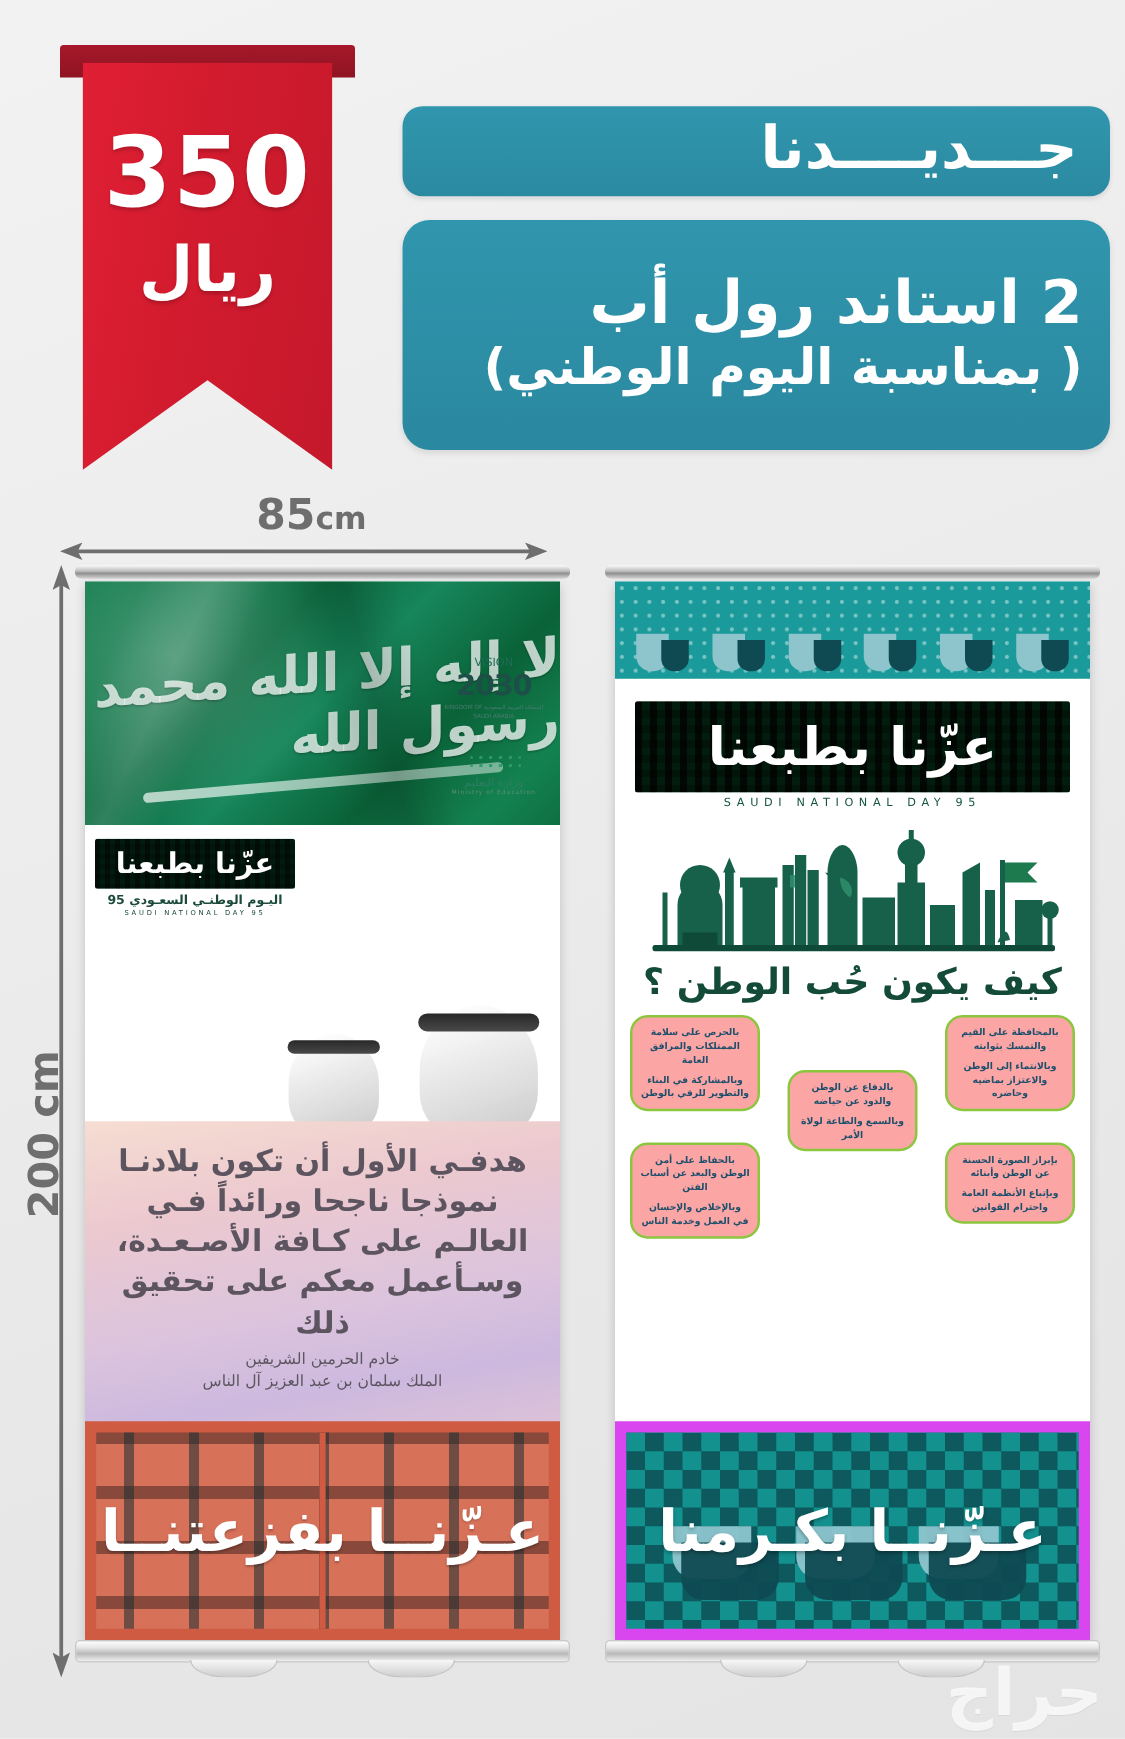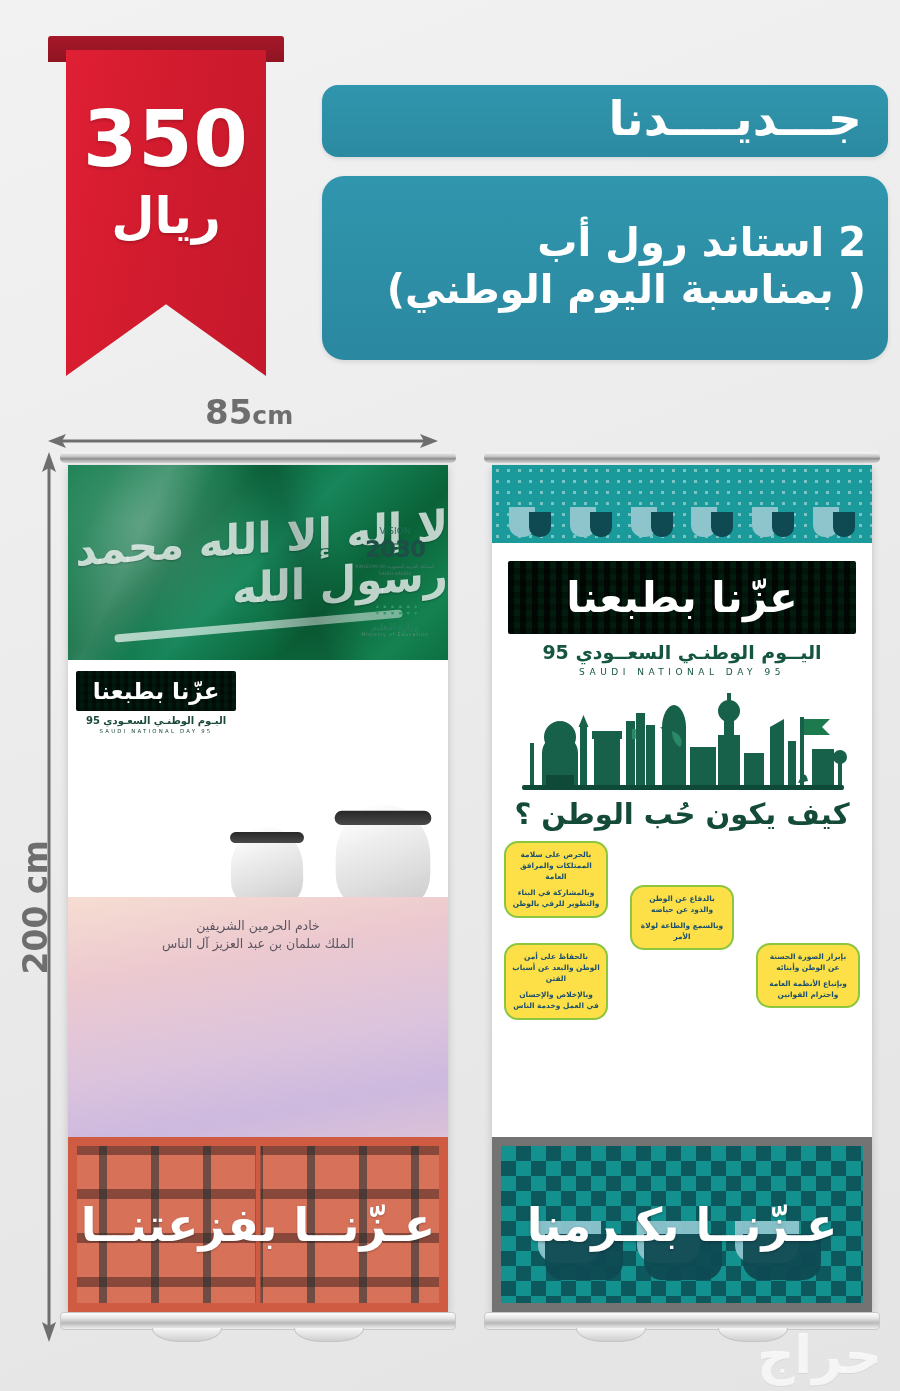--- a/index.html
+++ b/index.html
@@ -43,21 +43,21 @@
   .hdr-new span { color:#fff; font-size:47px; font-weight:bold; direction:rtl; letter-spacing:-1px; }
 
   .hdr-title {
     position:absolute; left:322px; top:176px; width:566px; height:184px;
     background:linear-gradient(180deg,#3096ad,#2a88a0);
     border-radius:22px;
     display:flex; flex-direction:column; align-items:flex-end; justify-content:center;
     padding:6px 22px 10px 18px;
     box-shadow:0 2px 5px rgba(0,0,0,.10);
   }
-  .hdr-title .l1 { color:#fff; font-size:40px; font-weight:bold; direction:rtl; line-height:1.18; }
+  .hdr-title .l1 { color:#fff; font-size:48px; font-weight:bold; direction:rtl; line-height:1.18; }
   .hdr-title .l2 { color:#fff; font-size:40px; font-weight:bold; direction:rtl; line-height:1.18; }
 
   
   .dim-w-label { position:absolute; left:205px; top:392px; font-size:34px; font-weight:bold; color:#6e6e6e; }
   .dim-w-label .unit { font-size:25px; }
   .dim-w-arrow { position:absolute; left:48px; top:434px; width:390px; height:14px; }
   .dim-h-label {
     position:absolute; left:-30px; top:890px; width:130px;
     font-size:33px; font-weight:bold; color:#6e6e6e;
     transform:rotate(-90deg); transform-origin:center;
@@ -195,33 +195,33 @@
   .rb-logo .ar { font-size:19px; color:#15563f; direction:rtl; font-weight:bold; margin-top:7px; letter-spacing:.5px; }
   .rb-logo .en { font-size:9px; color:#15563f; letter-spacing:4.5px; margin-top:4px; }
 
   .skyline { position:relative; height:100px; margin:14px 14px 0 14px; }
   .skyline svg { display:block; width:100%; height:100%; }
   .rb-q { text-align:center; font-size:29px; font-weight:bold; color:#144b38; direction:rtl; margin-top:6px; letter-spacing:-.5px; }
 
   .bubbles { position:relative; height:215px; margin:8px 10px 0 10px; }
   .bubble {
     position:absolute; border:2px solid #8cc63f; border-radius:14px;
-    background:#fde047; padding:6px 6px; text-align:center; direction:rtl;
+    background:#fca5a5; padding:6px 6px; text-align:center; direction:rtl;
     color:#1c4f6b; font-size:7.4px; line-height:1.5; font-weight:bold;
   }
   .b1 { left:2px;  top:2px;   width:104px; }
   .b2 { right:2px; top:2px;   width:104px; }
   .b3 { left:50%;  top:46px;  width:104px; transform:translateX(-50%); }
   .b4 { left:2px;  top:104px; width:104px; }
   .b5 { right:2px; top:104px; width:104px; }
   .bubble p + p { margin-top:5px; }
 
   .teal-panel {
     position:absolute; left:0; right:0; bottom:0; height:175px;
-    background:#737373; padding:9px;
+    background:#d946ef; padding:9px;
   }
   .diamonds { position:absolute; inset:9px; background:#13918f; overflow:hidden; }
   .diamonds::before{
     content:""; position:absolute; inset:0;
     background-image:
       linear-gradient(45deg,#0d4f55 25%,transparent 25%,transparent 75%,#0d4f55 75%),
       linear-gradient(45deg,#0d4f55 25%,transparent 25%,transparent 75%,#0d4f55 75%);
     background-size:30px 30px; background-position:0 0,15px 15px; opacity:.85;
   }
   .cupshapes { position:absolute; left:12%; right:12%; bottom:18%; height:60px; display:flex; gap:8px; }
@@ -318,20 +318,21 @@
 
     <div class="logo-strip">
       <div class="mark">
         <span>عزّنا بطبعنا</span>
       </div>
       <div class="ar">اليـوم الوطنـي السعـودي 95</div>
       <div class="en">SAUDI NATIONAL DAY 95</div>
     </div>
 
     <div class="quote-area">
+      <div class="quote-text">هدفـي الأول أن تكون بلادنـا نموذجا ناجحا ورائداً فـي العالـم على كـافة الأصـعـدة، وسـأعمل معكم على تحقيق ذلك</div>
       <div class="quote-attr">
         <div>خادم الحرمين الشريفين</div>
         <div>الملك سلمان بن عبد العزيز آل الناس</div>
       </div>
     </div>
 
     <div class="orange-panel">
       <div class="sadu"></div>
       <div class="txt">عـزّنــا بفزعتنــا</div>
     </div>
@@ -373,21 +374,20 @@
             <div class="lt"></div>
             <div class="dk"></div>
           </div>
       </div>
     </div>
 
     <div class="rb-logo">
       <div class="mark">
         <span>عزّنا بطبعنا</span>
       </div>
-      <div class="ar">اليــوم الوطنـي السعــودي 95</div>
       <div class="en">SAUDI NATIONAL DAY 95</div>
     </div>
 
     <div class="skyline">
       <svg viewBox="0 0 340 100">
         <g fill="#17604a">
           <path d="M18 96V52h4v44z"></path>
           <path d="M30 96V62c0-10 8-18 18-18s18 8 18 18v34z"></path>
           <circle cx="48" cy="46" r="16"></circle>
           <rect x="34" y="84" width="28" height="12" fill="#0f4a38"></rect>
@@ -426,20 +426,24 @@
       </svg>
     </div>
 
     <div class="rb-q">كيف يكون حُب الوطن ؟</div>
 
     <div class="bubbles">
       <div class="bubble b1">
         <p>بالحرص على سلامة الممتلكات والمرافق العامة</p>
         <p>وبالمشاركة في البناء والتطوير للرقي بالوطن</p>
       </div>
+      <div class="bubble b2">
+        <p>بالمحافظة على القيم والتمسك بثوابته</p>
+        <p>وبالانتماء إلى الوطن والاعتزاز بماضيه وحاضره</p>
+      </div>
       <div class="bubble b4">
         <p>بالحفاظ على أمن الوطن والبعد عن أسباب الفتن</p>
         <p>وبالإخلاص والإحسان في العمل وخدمة الناس</p>
       </div>
       <div class="bubble b3">
         <p>بالدفاع عن الوطن والذود عن حياضه</p>
         <p>وبالسمع والطاعة لولاة الأمر</p>
       </div>
       <div class="bubble b5">
         <p>بإبراز الصورة الحسنة عن الوطن وأبنائه</p>

